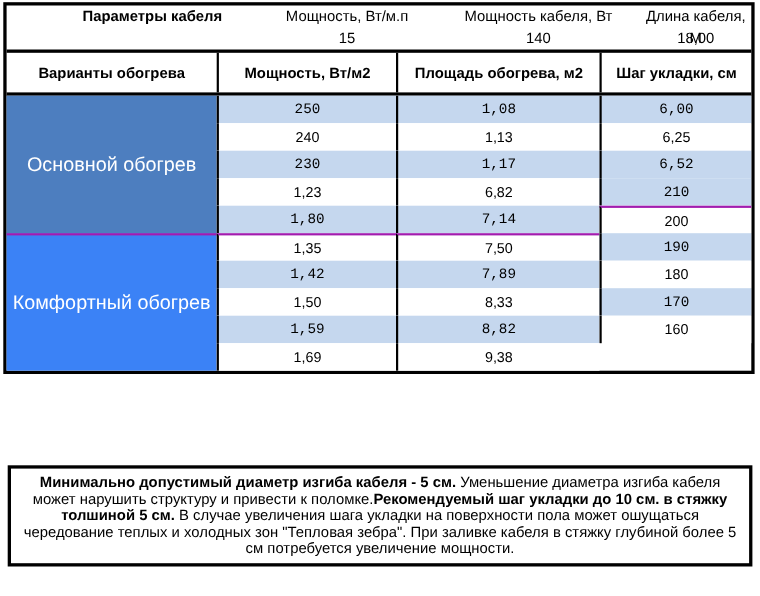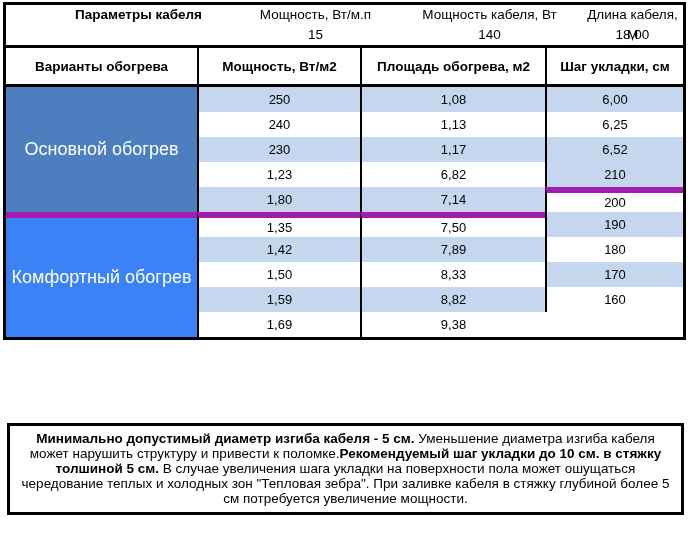--- a/index.html
+++ b/index.html
@@ -32,22 +32,22 @@
   .cat {
     grid-column:1; color:#fff; font-size:18px;
     display:flex; align-items:center; justify-content:center;
   }
   .cat1 { grid-row:1/6; background:#4d7ebf; }
   .cat2 { grid-row:6/11; background:#3b82f6; }
   .cell {
     display:flex; align-items:center; justify-content:center;
     font-size:13px; border-left:2px solid #000; background:#fff;
   }
-  .alt { background:#c5d7ee; }
-  .sec { border-top:6px solid #a21caf; }
+  .alt { background:#c5d7ee;font-family:Liberation Mono, monospace; }
+  .sec { border-top:2px solid #a21caf; }
   
   .note {
     position:absolute; left:7px; top:423px; width:677px;
     border:3px solid #000; background:#fff;
     padding:5px 8px 6px 8px;
     font-size:13.5px; line-height:15px; text-align:center;
   }
   .b { font-weight:bold; }
 </style>
 </head>

